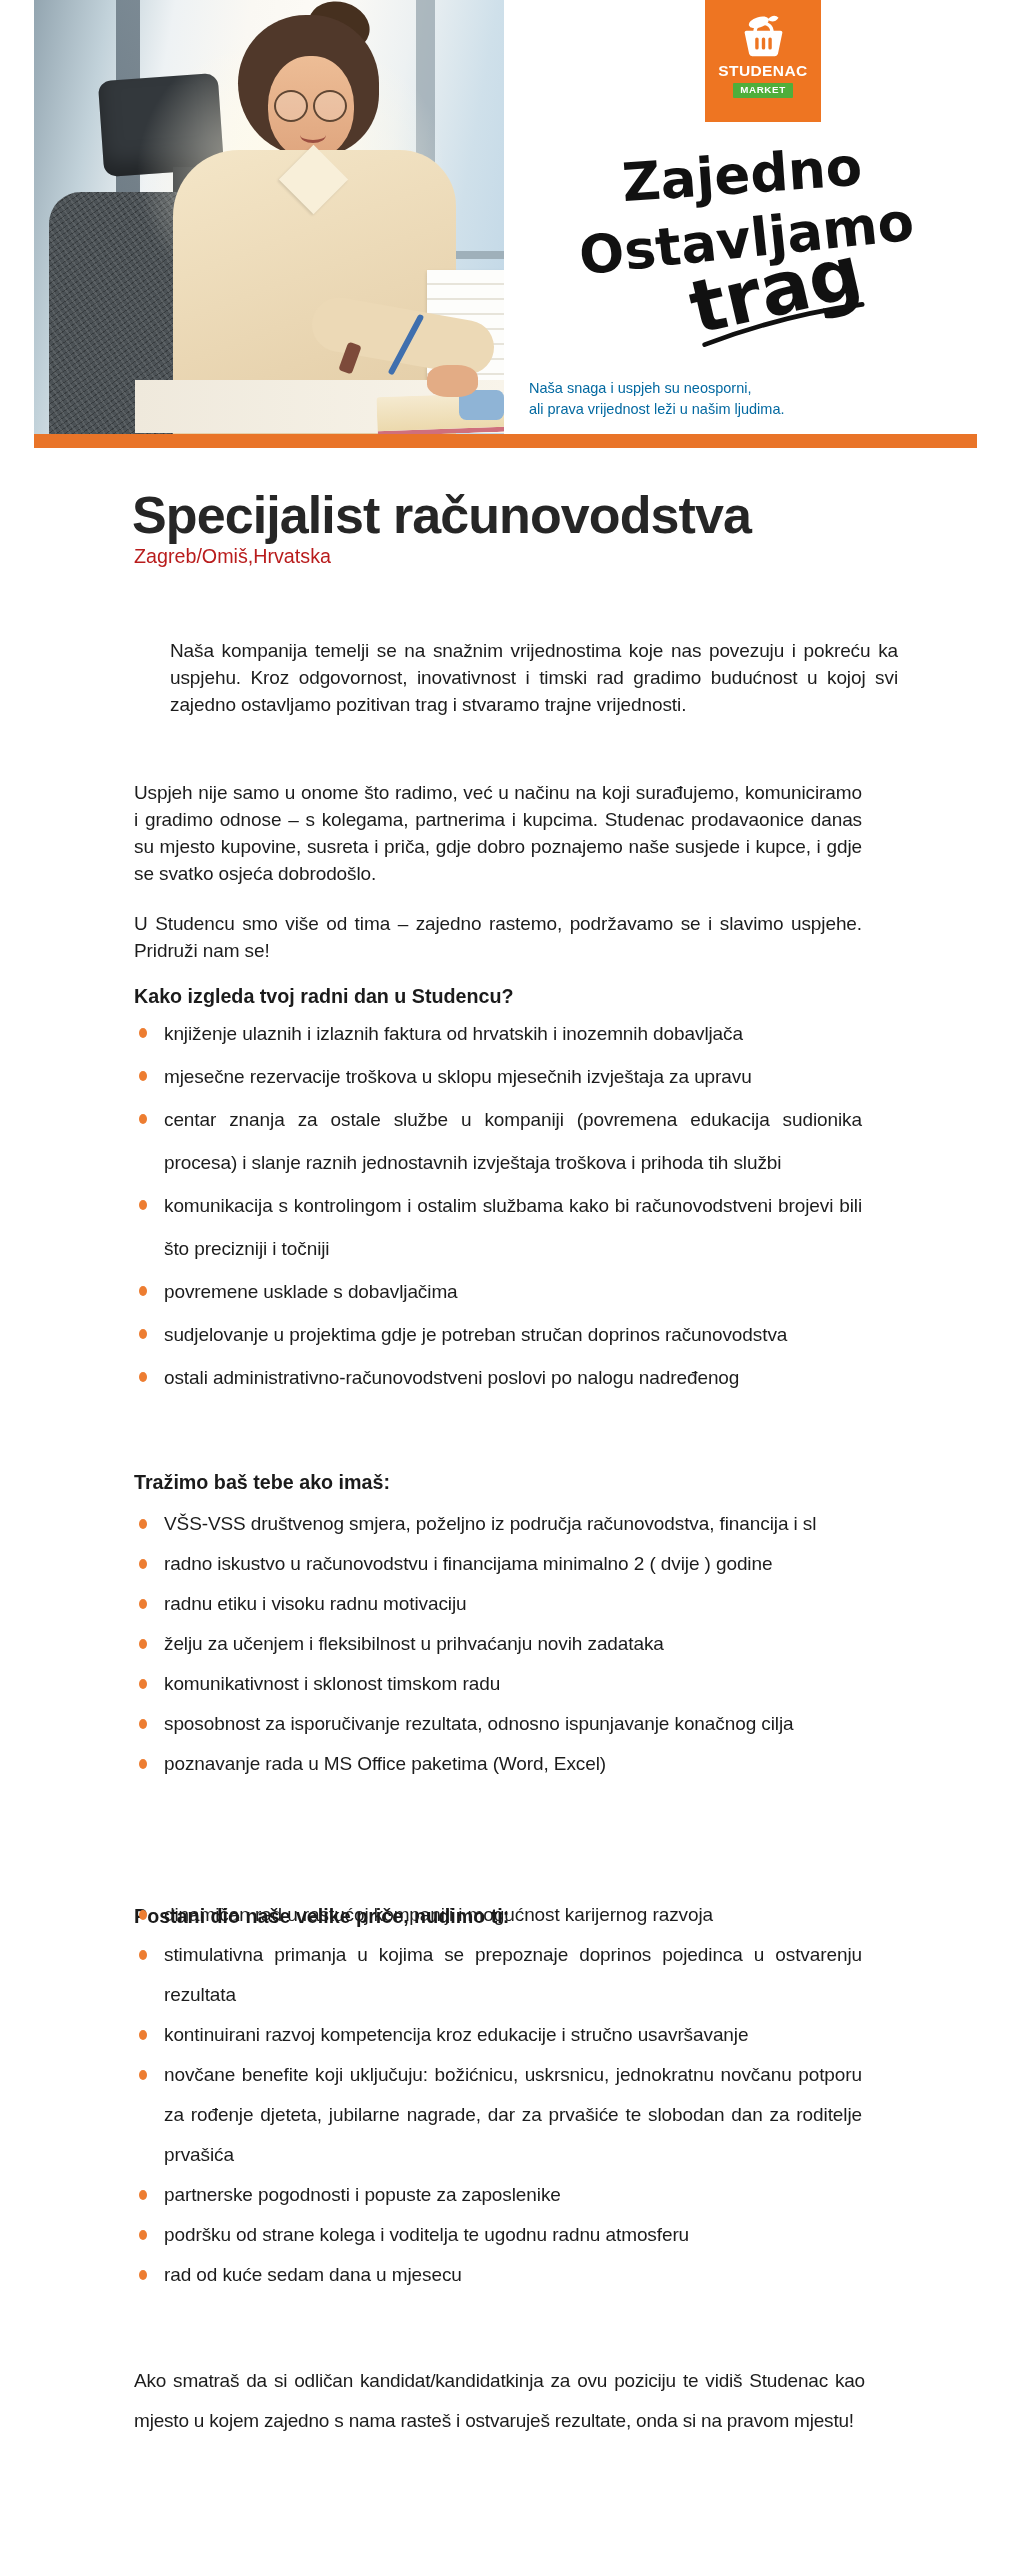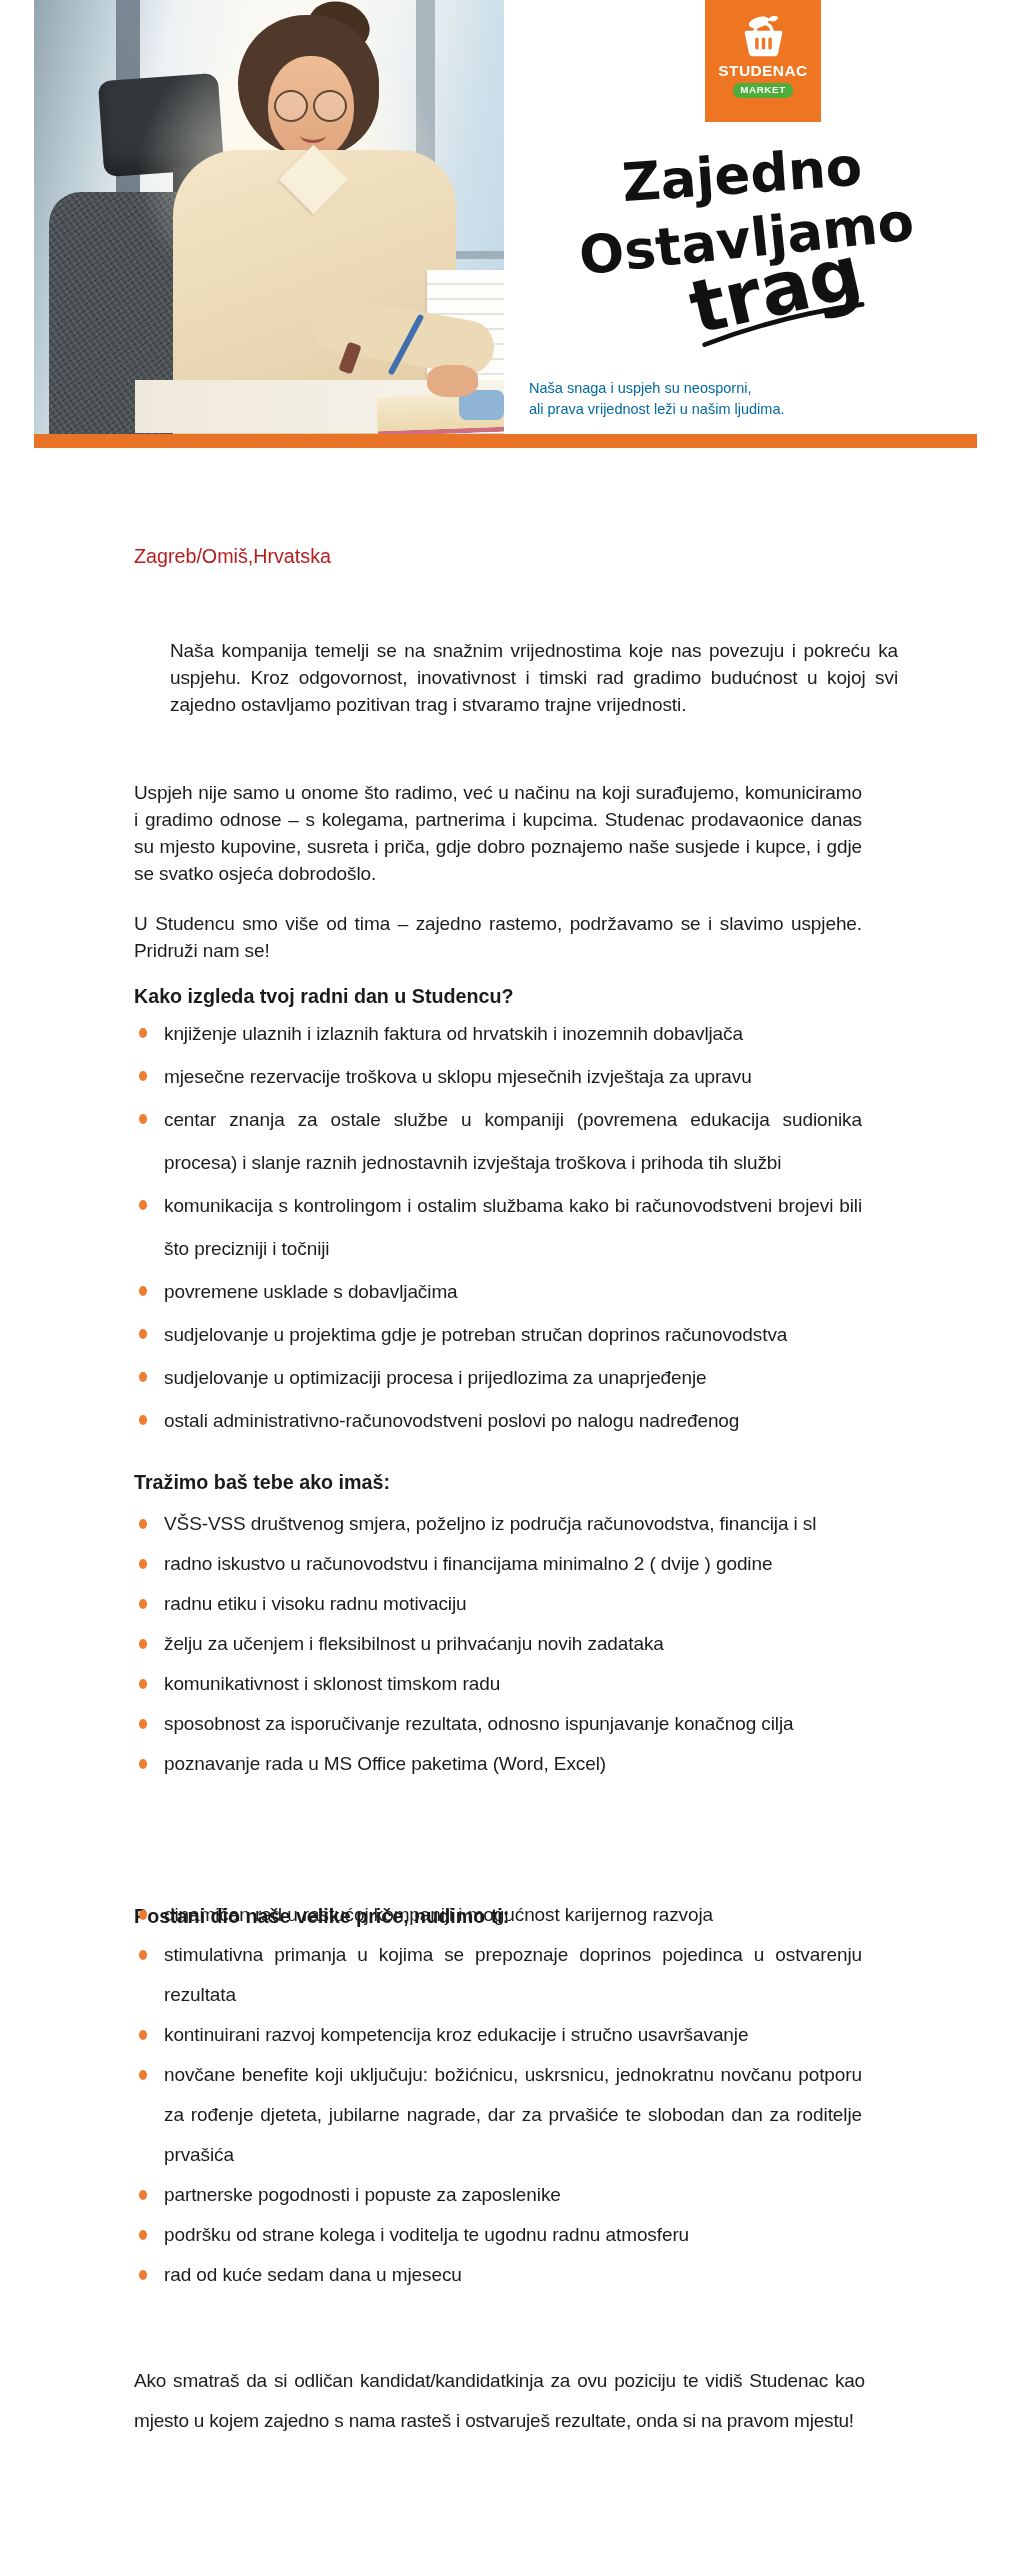--- a/index.html
+++ b/index.html
@@ -37,21 +37,21 @@
   .ph-hand{left:393px;top:365px;width:51px;height:32px;background:#e3ac85;border-radius:40%;}
   .ph-notebook{left:343px;top:395px;width:127px;height:34px;background:linear-gradient(#f5ead0,#ecd9ad);border-radius:3.7px 9.4px 1.9px 1.9px;border-bottom:5.6px solid #cf6f7c;transform:rotate(-2deg);}
   .ph-blueitem{left:425px;top:390px;width:45px;height:30px;background:#8fb4d6;border-radius:7.5px;}
   
   .logo{
     position:absolute;left:681px;top:0;width:116px;height:122px;background:#EE7522;
     display:flex;flex-direction:column;align-items:center;margin-left:24px;
   }
   .logo svg{margin-top:12px;display:block;}
   .logo-brand{margin-top:2.8px;color:#fff;font-size:15.5px;font-weight:700;letter-spacing:0.4px;}
-  .logo-badge{margin-top:2.8px;background:#4FAE3B;color:#fff;font-size:9.8px;font-weight:700;letter-spacing:0.6px;padding:1.9px 7.5px 2.8px;border-radius:7px;}
+  .logo-badge{margin-top:2.8px;background:#4FAE3B;color:#fff;font-size:9.8px;font-weight:700;letter-spacing:0.6px;padding:1.9px 7.5px 2.8px;border-radius:1px;}
   
   .slogan-w1,.slogan-w2{
     position:absolute;text-align:center;font-family:"DejaVu Sans",sans-serif;
     font-weight:bold;color:#111;font-size:53px;line-height:1;
   }
   .slogan-w1{left:578px;top:148px;width:328px;transform:rotate(-4deg);}
   .slogan-w2{left:564px;top:212px;width:365px;transform:rotate(-6deg);}
   .slogan-trag{
     position:absolute;left:687px;top:253px;width:178px;text-align:center;
     font-family:"DejaVu Sans",sans-serif;font-weight:bold;color:#111;
@@ -138,35 +138,35 @@
     </svg>
   </div>
 
   <div class="tagline">
     <div>Naša snaga i uspjeh su neosporni,</div>
     <div>ali prava vrijednost leži u našim ljudima.</div>
   </div>
 
   <div class="orange-bar"></div>
 
+  <div class="job-title">Specijalist računovodstva</div>
   <div class="job-location">Zagreb/Omiš,Hrvatska</div>
 
   <p class="para para-1">Naša kompanija temelji se na snažnim vrijednostima koje nas povezuju i pokreću ka uspjehu. Kroz odgovornost, inovativnost i timski rad gradimo budućnost u kojoj svi zajedno ostavljamo pozitivan trag i stvaramo trajne vrijednosti.</p>
   <p class="para para-2">Uspjeh nije samo u onome što radimo, već u načinu na koji surađujemo, komuniciramo i gradimo odnose – s kolegama, partnerima i kupcima. Studenac prodavaonice danas su mjesto kupovine, susreta i priča, gdje dobro poznajemo naše susjede i kupce, i gdje se svatko osjeća dobrodošlo.</p>
   <p class="para para-3">U Studencu smo više od tima – zajedno rastemo, podržavamo se i slavimo uspjehe. Pridruži nam se!</p>
 
   <div class="sec-heading h-daily">Kako izgleda tvoj radni dan u Studencu?</div>
   <ul class="blist list-daily">
     <li>knjiženje ulaznih i izlaznih faktura od hrvatskih i inozemnih dobavljača</li>
     <li>mjesečne rezervacije troškova u sklopu mjesečnih izvještaja za upravu</li>
     <li>centar znanja za ostale službe u kompaniji (povremena edukacija sudionika procesa) i slanje raznih jednostavnih izvještaja troškova i prihoda tih službi</li>
     <li>komunikacija s kontrolingom i ostalim službama kako bi računovodstveni brojevi bili što precizniji i točniji</li>
     <li>povremene usklade s dobavljačima</li>
     <li>sudjelovanje u projektima gdje je potreban stručan doprinos računovodstva</li>
-    <li>sudjelovanje u optimizaciji procesa i prijedlozima za unaprjeđenje</li>
     <li>ostali administrativno-računovodstveni poslovi po nalogu nadređenog</li>
   </ul>
 
   <div class="sec-heading h-req">Tražimo baš tebe ako imaš:</div>
   <ul class="blist list-req">
     <li>VŠS-VSS društvenog smjera, poželjno iz područja računovodstva, financija i sl</li>
     <li>radno iskustvo u računovodstvu i financijama minimalno 2 ( dvije ) godine</li>
     <li>radnu etiku i visoku radnu motivaciju</li>
     <li>želju za učenjem i fleksibilnost u prihvaćanju novih zadataka</li>
     <li>komunikativnost i sklonost timskom radu</li>

